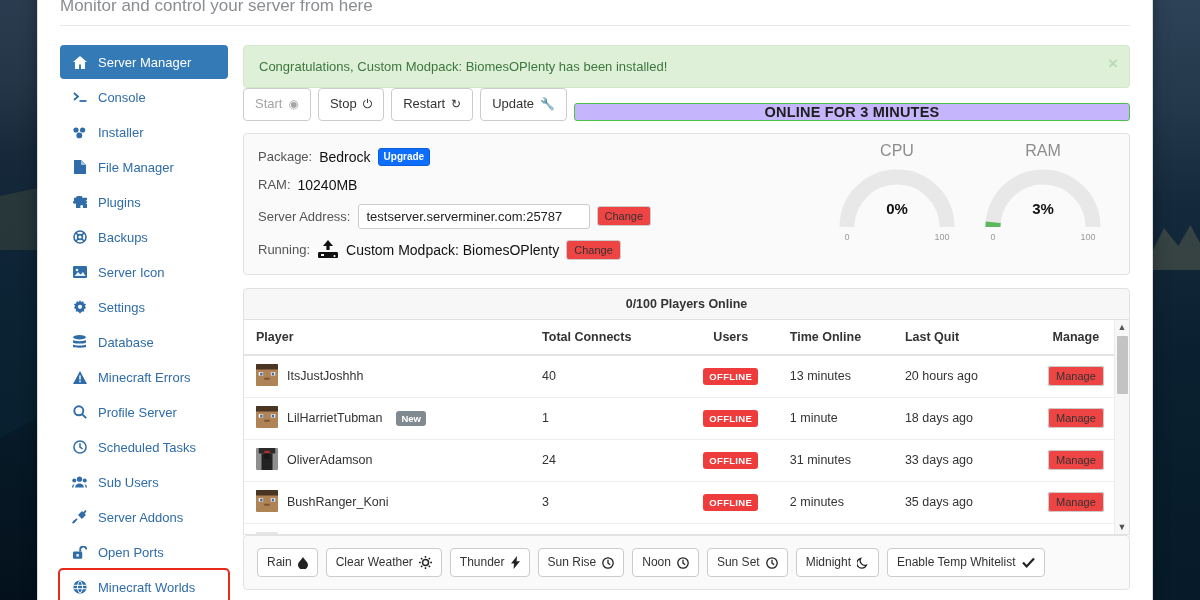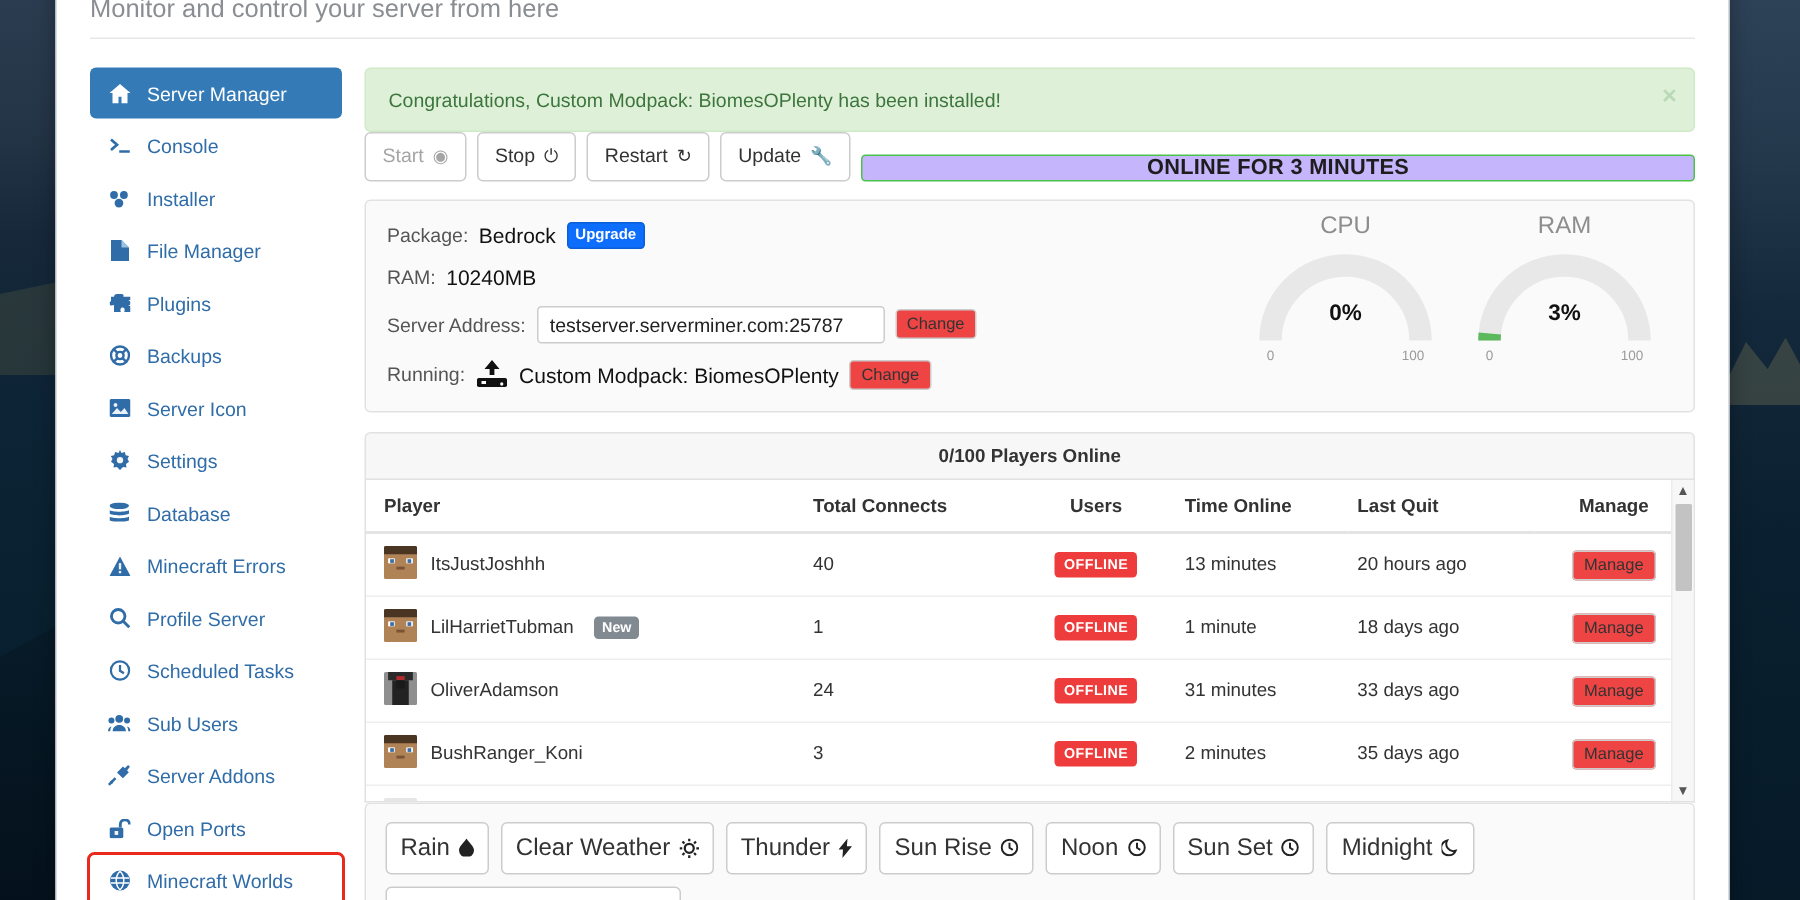--- a/index.html
+++ b/index.html
@@ -176,21 +176,21 @@
   .sc-arrow.bot{ position:absolute; bottom:0; left:0; right:0; }
   .sc-thumb{
     position:absolute; left:2px; width:11px; top:16px; height:58px;
     background:#c3c3c3; border-radius:1px;
   }
 
   .cmd-panel{
     border:1px solid #e2e2e2; border-radius:4px; background:#fafafa;
     padding:12px 13px; display:flex; flex-wrap:wrap; gap:8px;
   }
-  .cmd-panel .btn{ padding:5px 9px; font-size:16px; }
+  .cmd-panel .btn{ padding:5px 9px; font-size:12px; }
 </style>
 </head>
 <body>
 
 <div id="bg"></div>
 <div id="bg-right"></div>
 
 <div id="page">
 
   <div class="page-head">

